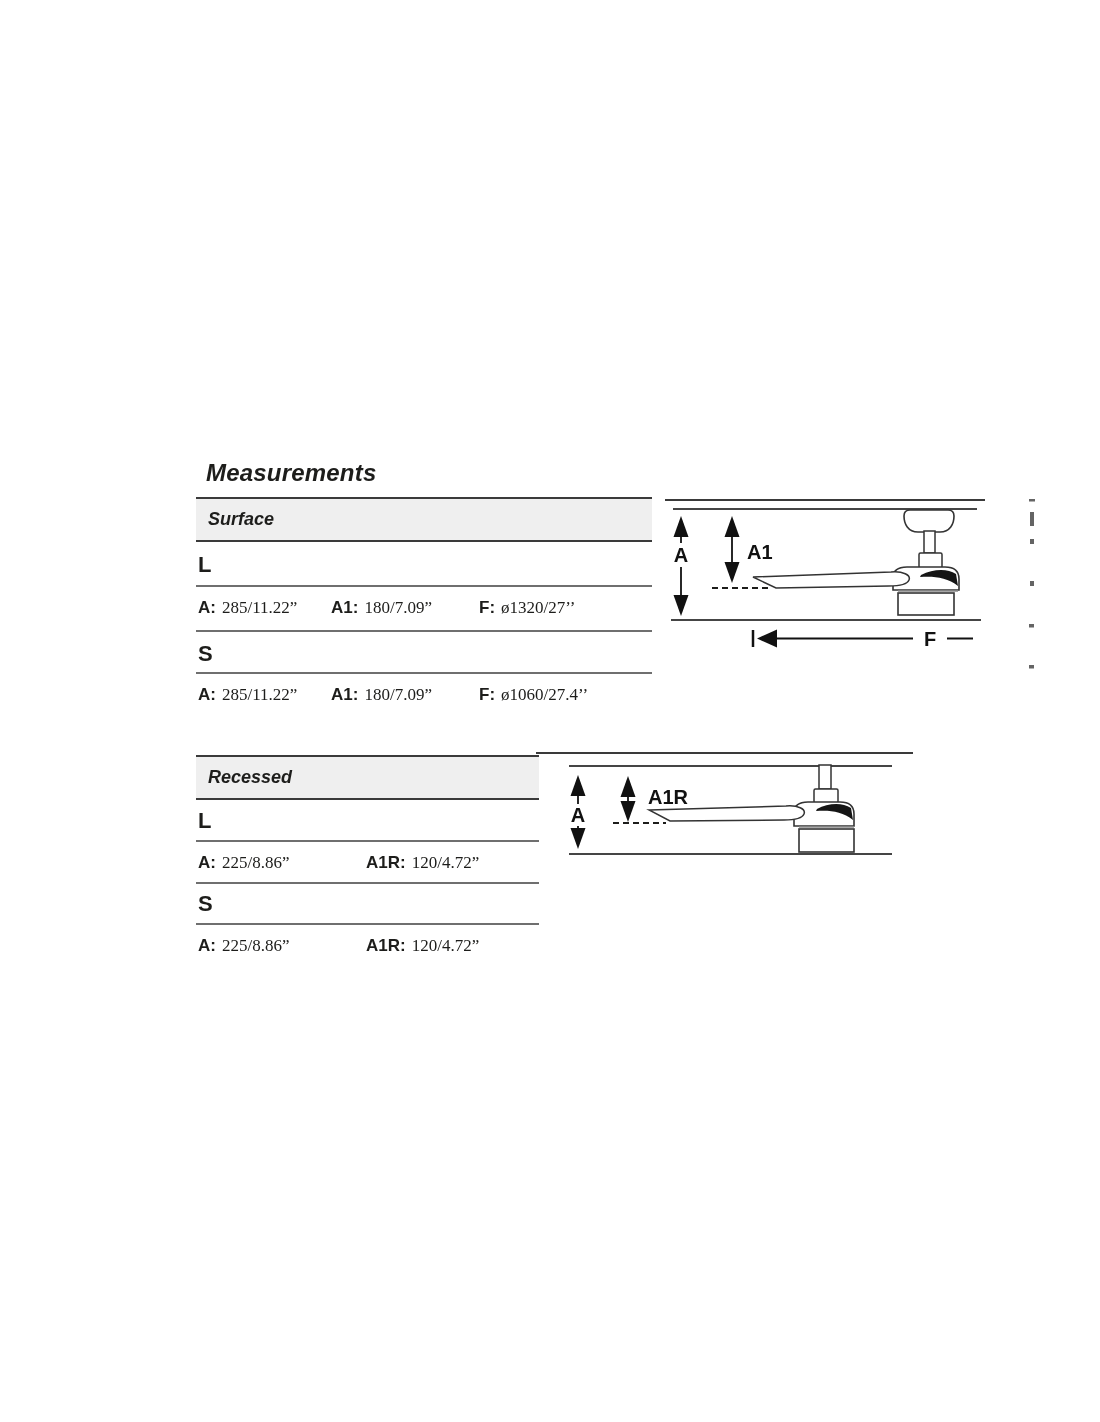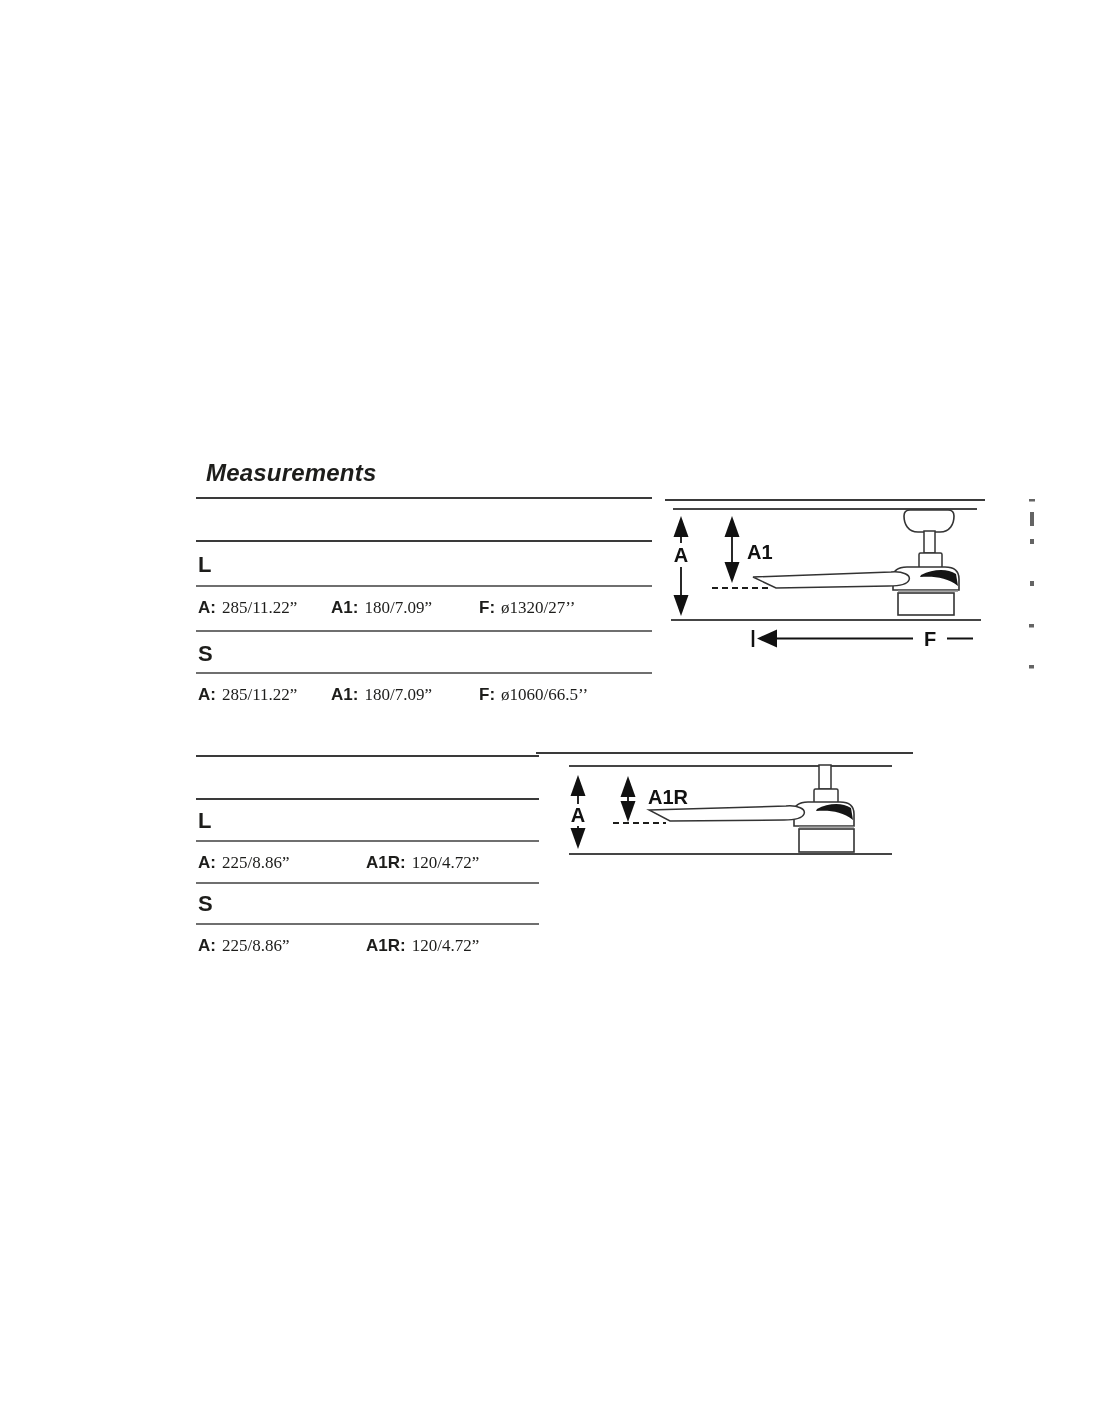--- a/index.html
+++ b/index.html
@@ -51,39 +51,42 @@
 </style>
 </head>
 <body>
 
 <div class="canvas">
 
   <h1 class="page-title" style="left:170px;top:459px;">Measurements</h1>
 
   <div class="mtable" style="left:160px;top:497px;width:456px;height:212px;">
     <div class="tline strong" style="top:0;"></div>
+    <div class="band">
+      <span class="band-label">Surface</span>
+    </div>
     <div class="tline strong" style="top:43px;"></div>
 
     <div class="size-label" style="top:55px;">L</div>
     <div class="tline light" style="top:88px;"></div>
 
     <div class="mrow" style="top:100px;">
       <span class="pair" style="left:2px;"><span class="mlabel">A:</span><span class="mvalue">285/11.22”</span></span>
       <span class="pair" style="left:135px;"><span class="mlabel">A1:</span><span class="mvalue">180/7.09”</span></span>
       <span class="pair" style="left:283px;"><span class="mlabel">F:</span><span class="mvalue">ø1320/27’’</span></span>
     </div>
     <div class="tline light" style="top:133px;"></div>
 
     <div class="size-label" style="top:144px;">S</div>
     <div class="tline light" style="top:175px;"></div>
 
     <div class="mrow" style="top:187px;">
       <span class="pair" style="left:2px;"><span class="mlabel">A:</span><span class="mvalue">285/11.22”</span></span>
       <span class="pair" style="left:135px;"><span class="mlabel">A1:</span><span class="mvalue">180/7.09”</span></span>
-      <span class="pair" style="left:283px;"><span class="mlabel">F:</span><span class="mvalue">ø1060/66.5’’</span></span>
+      <span class="pair" style="left:283px;"><span class="mlabel">F:</span><span class="mvalue">ø1060/27.4’’</span></span>
     </div>
   </div>
 
   <svg style="left:600px;top:480px;" width="400" height="205" viewBox="600 480 400 205">
 
     <line x1="629" y1="500" x2="949" y2="500" stroke="#3a3a3a" stroke-width="2.2"></line>
     <line x1="637" y1="509" x2="941" y2="509" stroke="#454545" stroke-width="1.8"></line>
 
     <line x1="635" y1="620" x2="945" y2="620" stroke="#454545" stroke-width="1.8"></line>
 
@@ -131,20 +134,23 @@
       <rect x="994" y="512" width="4" height="14"></rect>
       <rect x="994" y="539" width="4" height="5"></rect>
       <rect x="994" y="581" width="4" height="5"></rect>
       <rect x="993" y="624" width="5" height="3.5"></rect>
       <rect x="993" y="665" width="5" height="3.5"></rect>
     </g>
   </svg>
 
   <div class="mtable" style="left:160px;top:755px;width:343px;height:205px;">
     <div class="tline strong" style="top:0;"></div>
+    <div class="band">
+      <span class="band-label">Recessed</span>
+    </div>
     <div class="tline strong" style="top:43px;"></div>
 
     <div class="size-label" style="top:53px;">L</div>
     <div class="tline light" style="top:85px;"></div>
 
     <div class="mrow" style="top:97px;">
       <span class="pair" style="left:2px;"><span class="mlabel">A:</span><span class="mvalue">225/8.86”</span></span>
       <span class="pair" style="left:170px;"><span class="mlabel">A1R:</span><span class="mvalue">120/4.72”</span></span>
     </div>
     <div class="tline light" style="top:127px;"></div>

